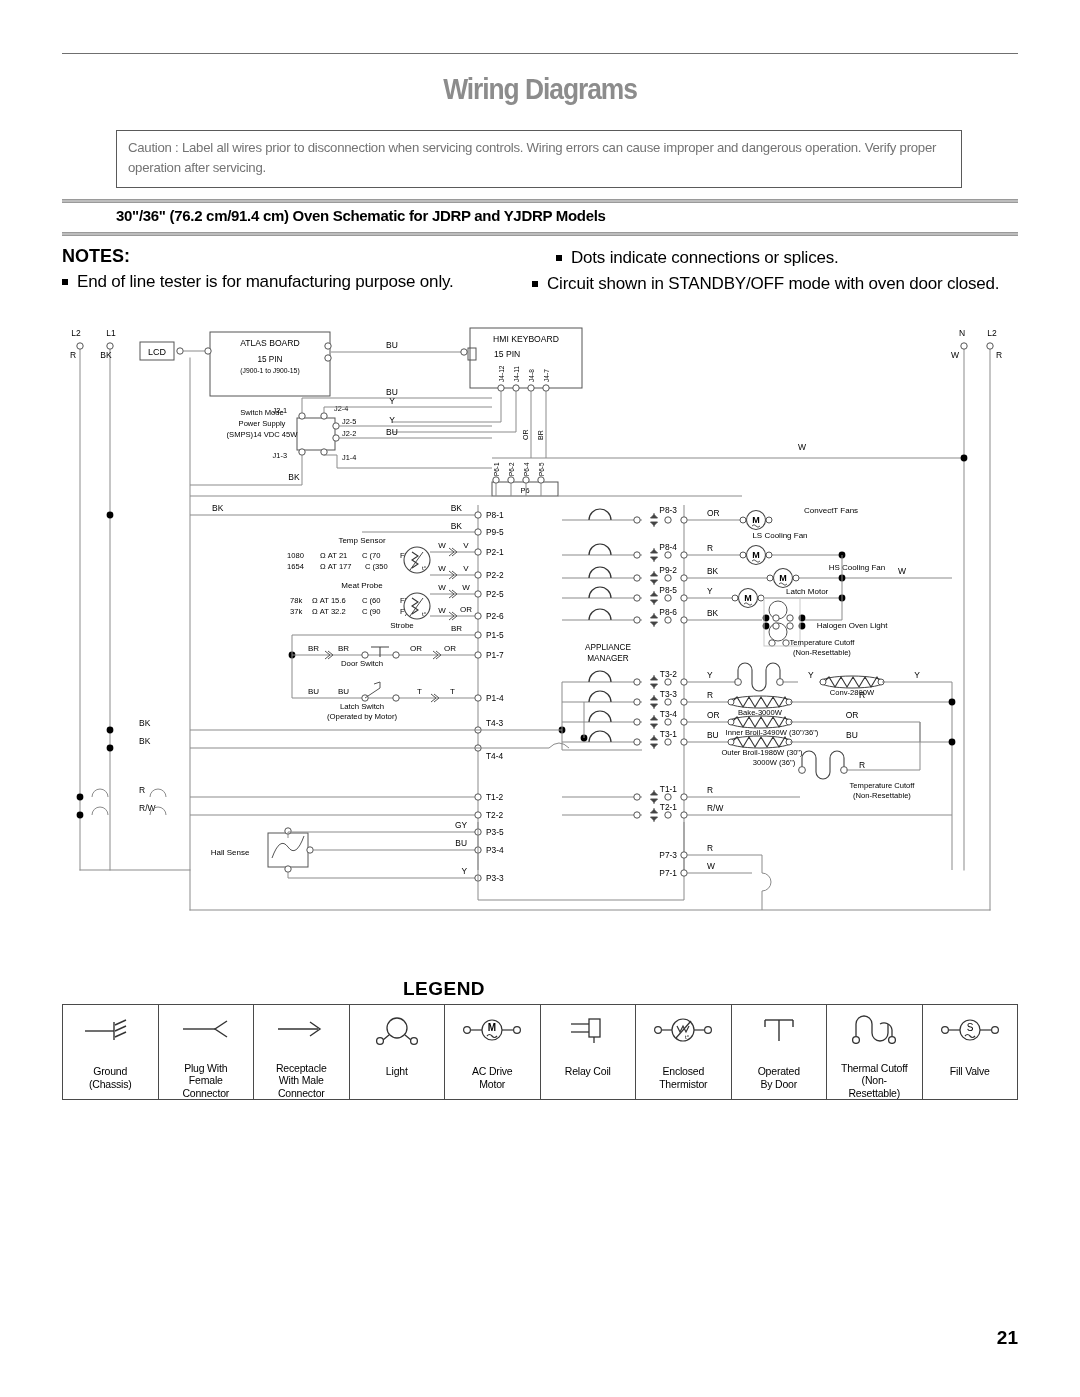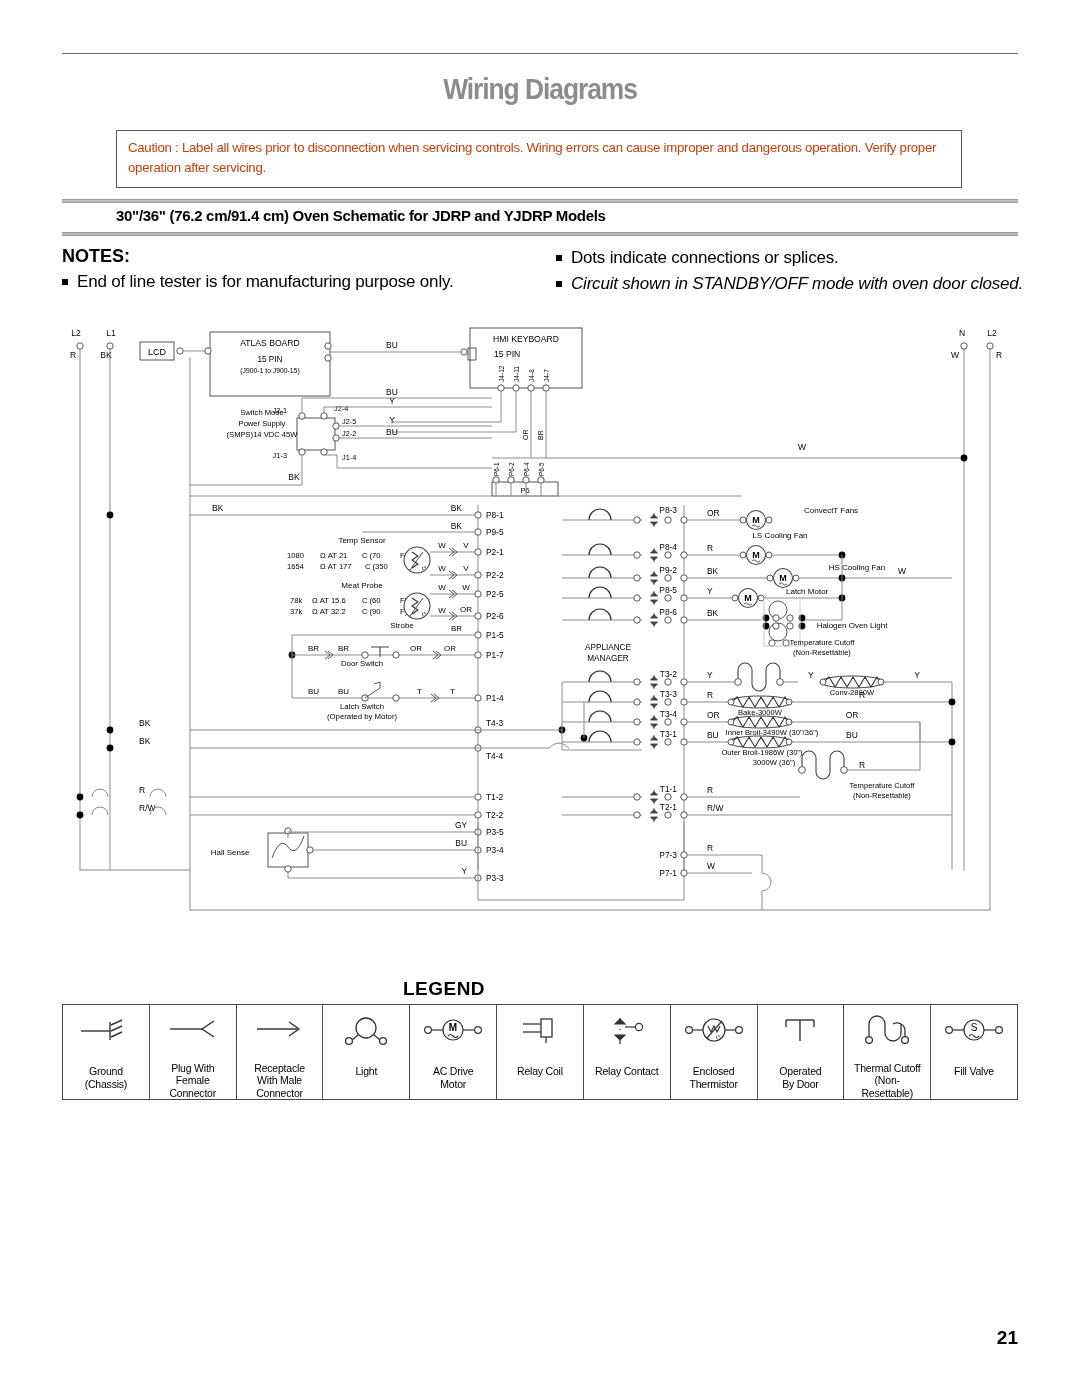--- a/index.html
+++ b/index.html
@@ -12,38 +12,38 @@
 
   
   .doc-title{position:absolute;left:0;top:72px;width:1080px;text-align:center;
       font-size:30px;font-weight:bold;color:#8c8c8c;letter-spacing:-1.2px;
       transform:scaleX(.88);transform-origin:center top;}
 
   
   .caution-box{position:absolute;left:116px;top:130px;width:846px;height:58px;
       border:1px solid #5a5a5a;box-sizing:border-box;}
   .caution-text{position:absolute;left:128px;top:138px;width:824px;
-      font-size:13.2px;line-height:20px;color:#c2410c;letter-spacing:-.25px;}
+      font-size:13.2px;line-height:20px;color:#737373;letter-spacing:-.25px;}
 
   
   .bar{position:absolute;left:62px;width:956px;height:4px;background:#bdbdbd;
        border-top:1px solid #9a9a9a;border-bottom:1px solid #9a9a9a;box-sizing:border-box;}
   .bar.b1{top:199px;}
   .bar.b2{top:232px;}
   .sect-heading{position:absolute;left:116px;top:207px;width:900px;
       font-size:15px;font-weight:bold;letter-spacing:-.3px;}
 
   
   .notes-title{position:absolute;left:62px;top:246px;font-size:18px;font-weight:bold;}
   .note{position:absolute;font-size:17px;letter-spacing:-.2px;}
   .note .sq{display:inline-block;width:6px;height:6px;background:#000;
       vertical-align:2px;margin-right:9px;}
   .n1{left:62px;top:272px;}
   .n2{left:556px;top:248px;}
-  .n3{left:556px;top:274px;font-style:italic;}
+  .n3{left:532px;top:274px;}
 
   
   .schem{position:absolute;left:62px;top:310px;width:956px;height:625px;}
   .schem svg{display:block;}
 
   
   .legend-title{position:absolute;left:0;top:978px;width:888px;text-align:center;
       font-size:19px;font-weight:bold;letter-spacing:.5px;}
   .legend-box{position:absolute;left:62px;top:1004px;width:956px;height:96px;
       border:1px solid #4a4a4a;box-sizing:border-box;display:flex;}
@@ -748,36 +748,20 @@
           <rect x="26" y="3" width="11" height="18" fill="#fff"></rect>
           <line x1="8" y1="8" x2="26" y2="8"></line>
               <line x1="8" y1="16" x2="26" y2="16"></line>
           <line x1="31" y1="21" x2="31" y2="27"></line>
         </g>
           </svg>
       </div>
       <div class="lg-label">Relay Coil</div>
     </div>
 
-    <div class="lg-cell">
-      <div class="lg-sym">
-        <svg width="50" height="30">
-            <g stroke="#333" stroke-width="1.2" fill="none">
-          <line x1="18" y1="2" x2="18" y2="8"></line>
-          <path d="M13,8 L23,8 L18,3 Z" fill="#333"></path>
-          <line x1="18" y1="13" x2="18" y2="14"></line>
-          <path d="M13,19 L23,19 L18,24 Z" fill="#333"></path>
-          <line x1="18" y1="24" x2="18" y2="28"></line>
-          <line x1="23" y1="11" x2="33" y2="11"></line>
-          <circle cx="37" cy="11" r="3.6" fill="#fff"></circle>
-        </g>
-          </svg>
-      </div>
-      <div class="lg-label">Relay Contact</div>
-    </div>
 
 
     <div class="lg-cell">
       <div class="lg-sym">
         <svg width="66" height="28">
             <g stroke="#333" stroke-width="1.2" fill="none">
           <circle cx="33" cy="13" r="11" fill="#fff"></circle>
           <path d="M27,9 L30,15 L33,9 L36,15 L39,9"></path>
           <path d="M26,21 L41,4"></path>
           <text x="35" y="22" font-size="6" fill="#000" stroke="none" font-family="Liberation Sans, sans-serif">t°</text>

